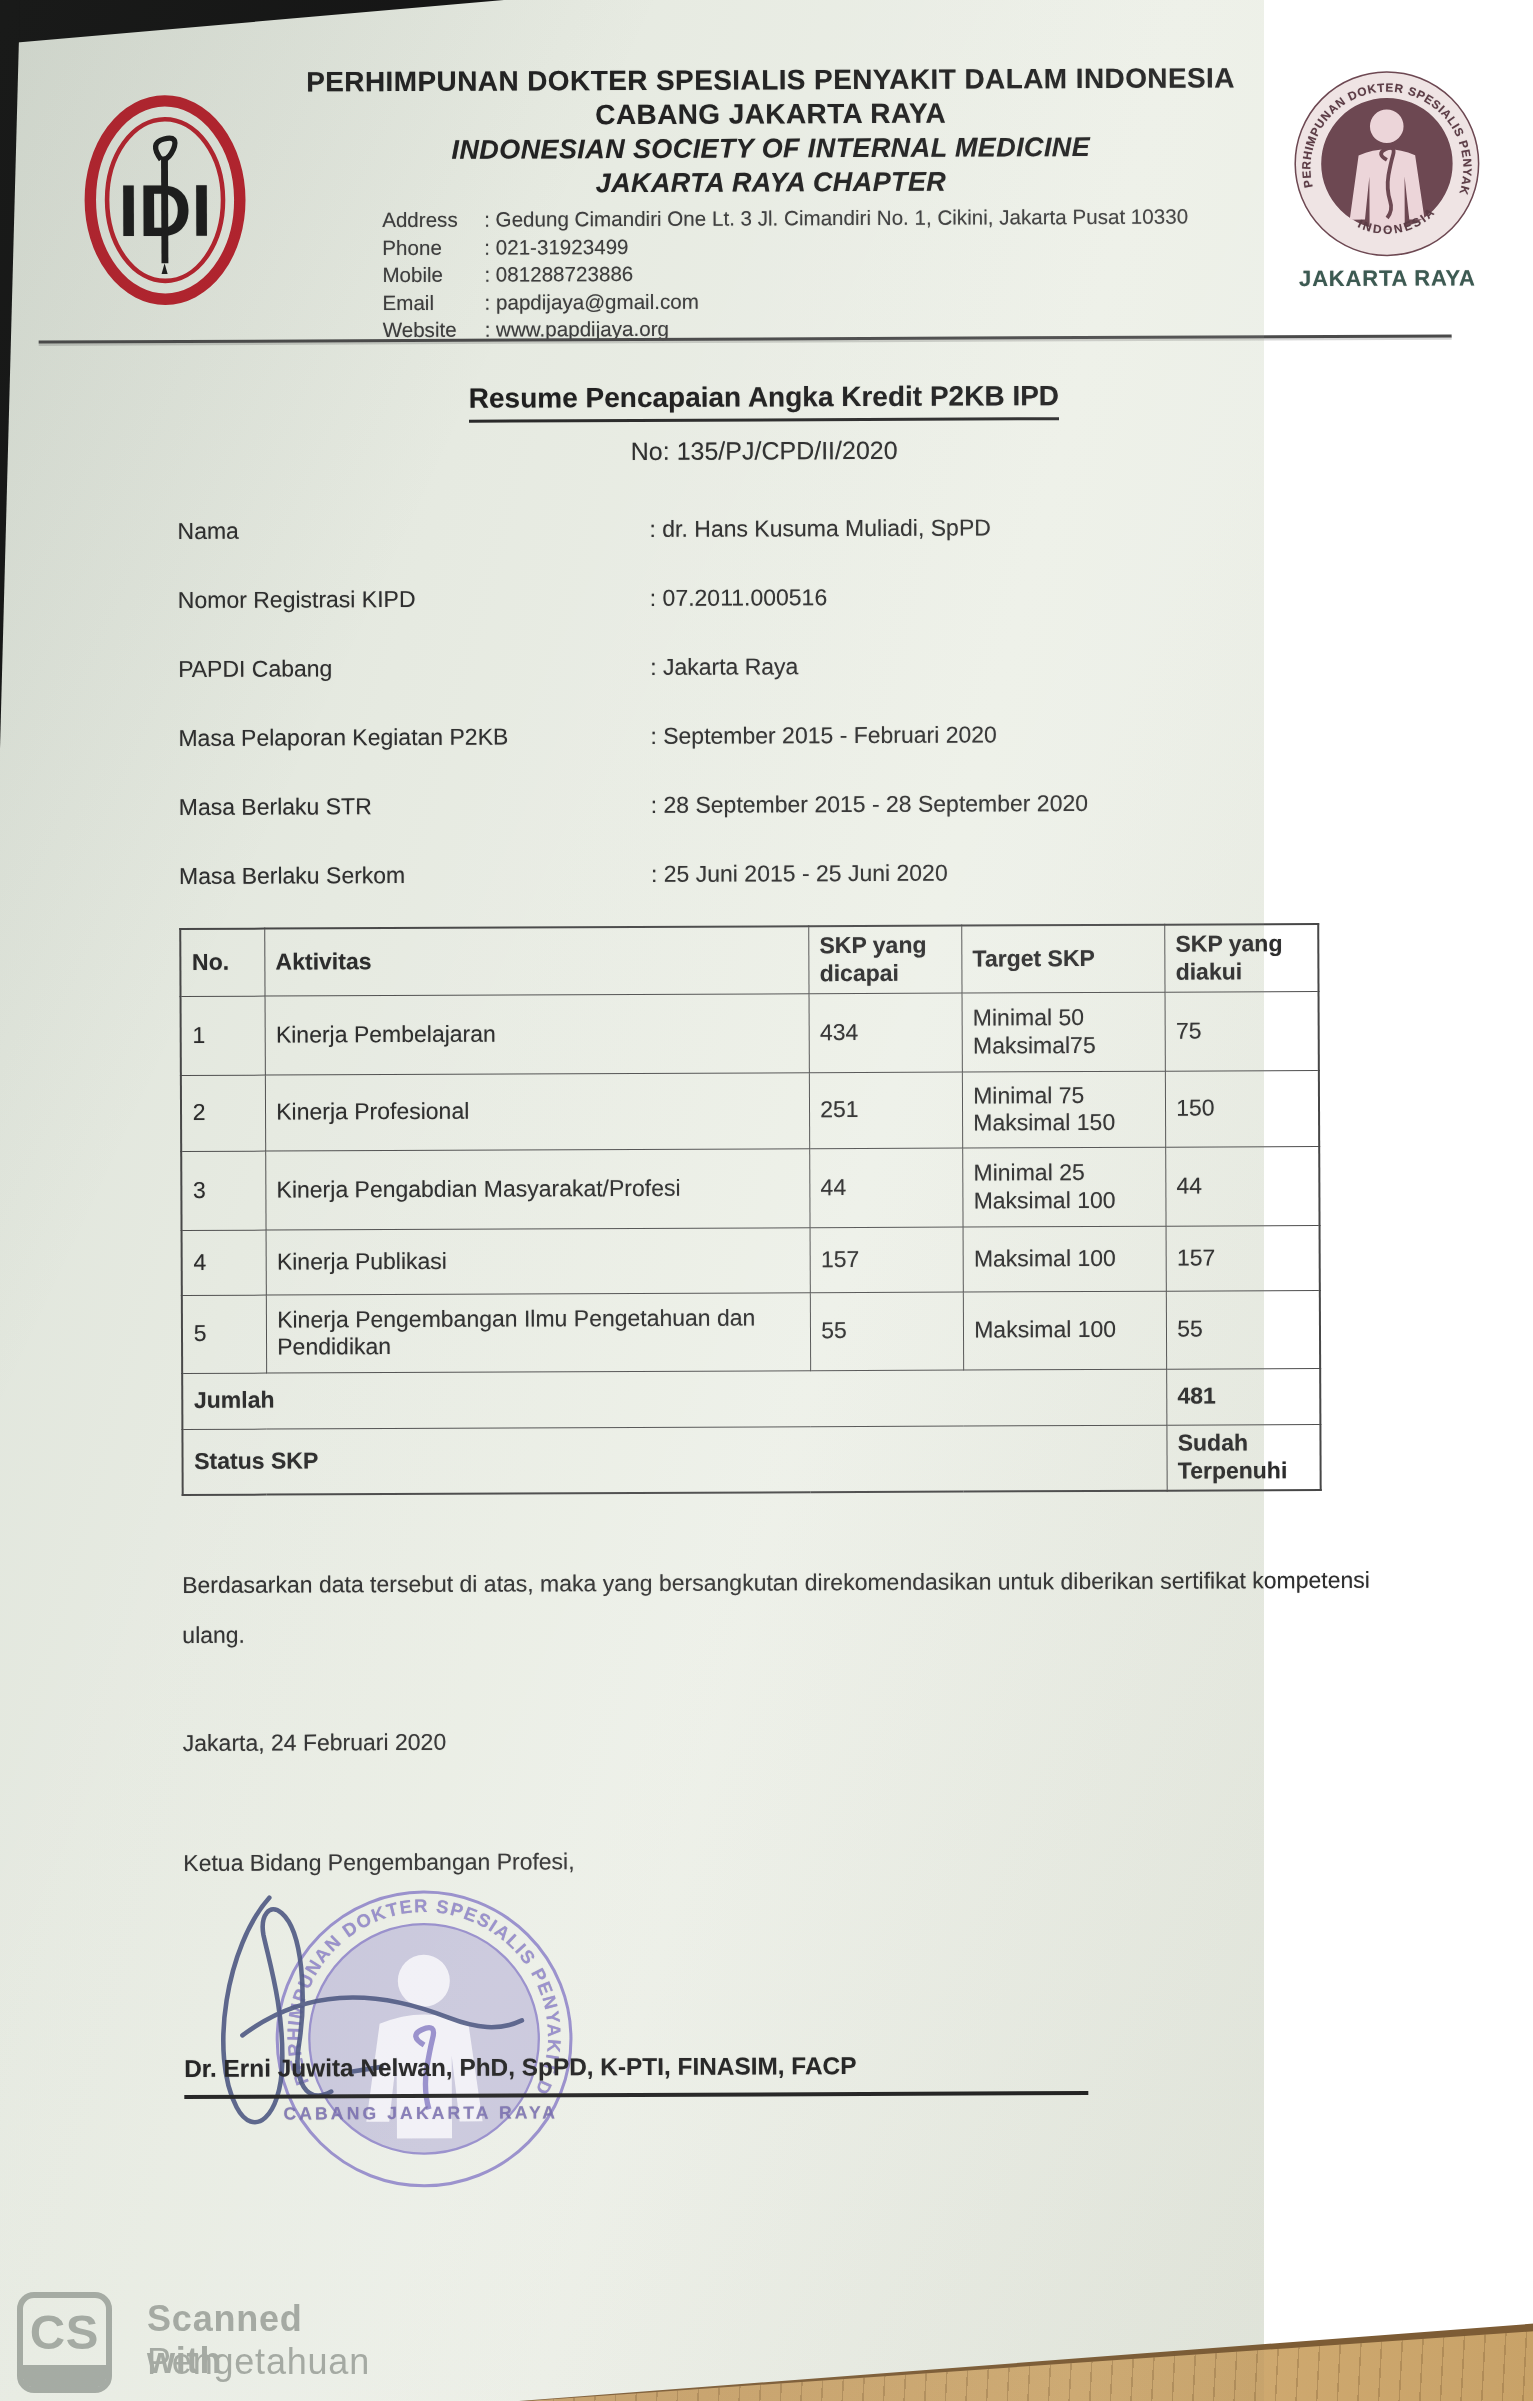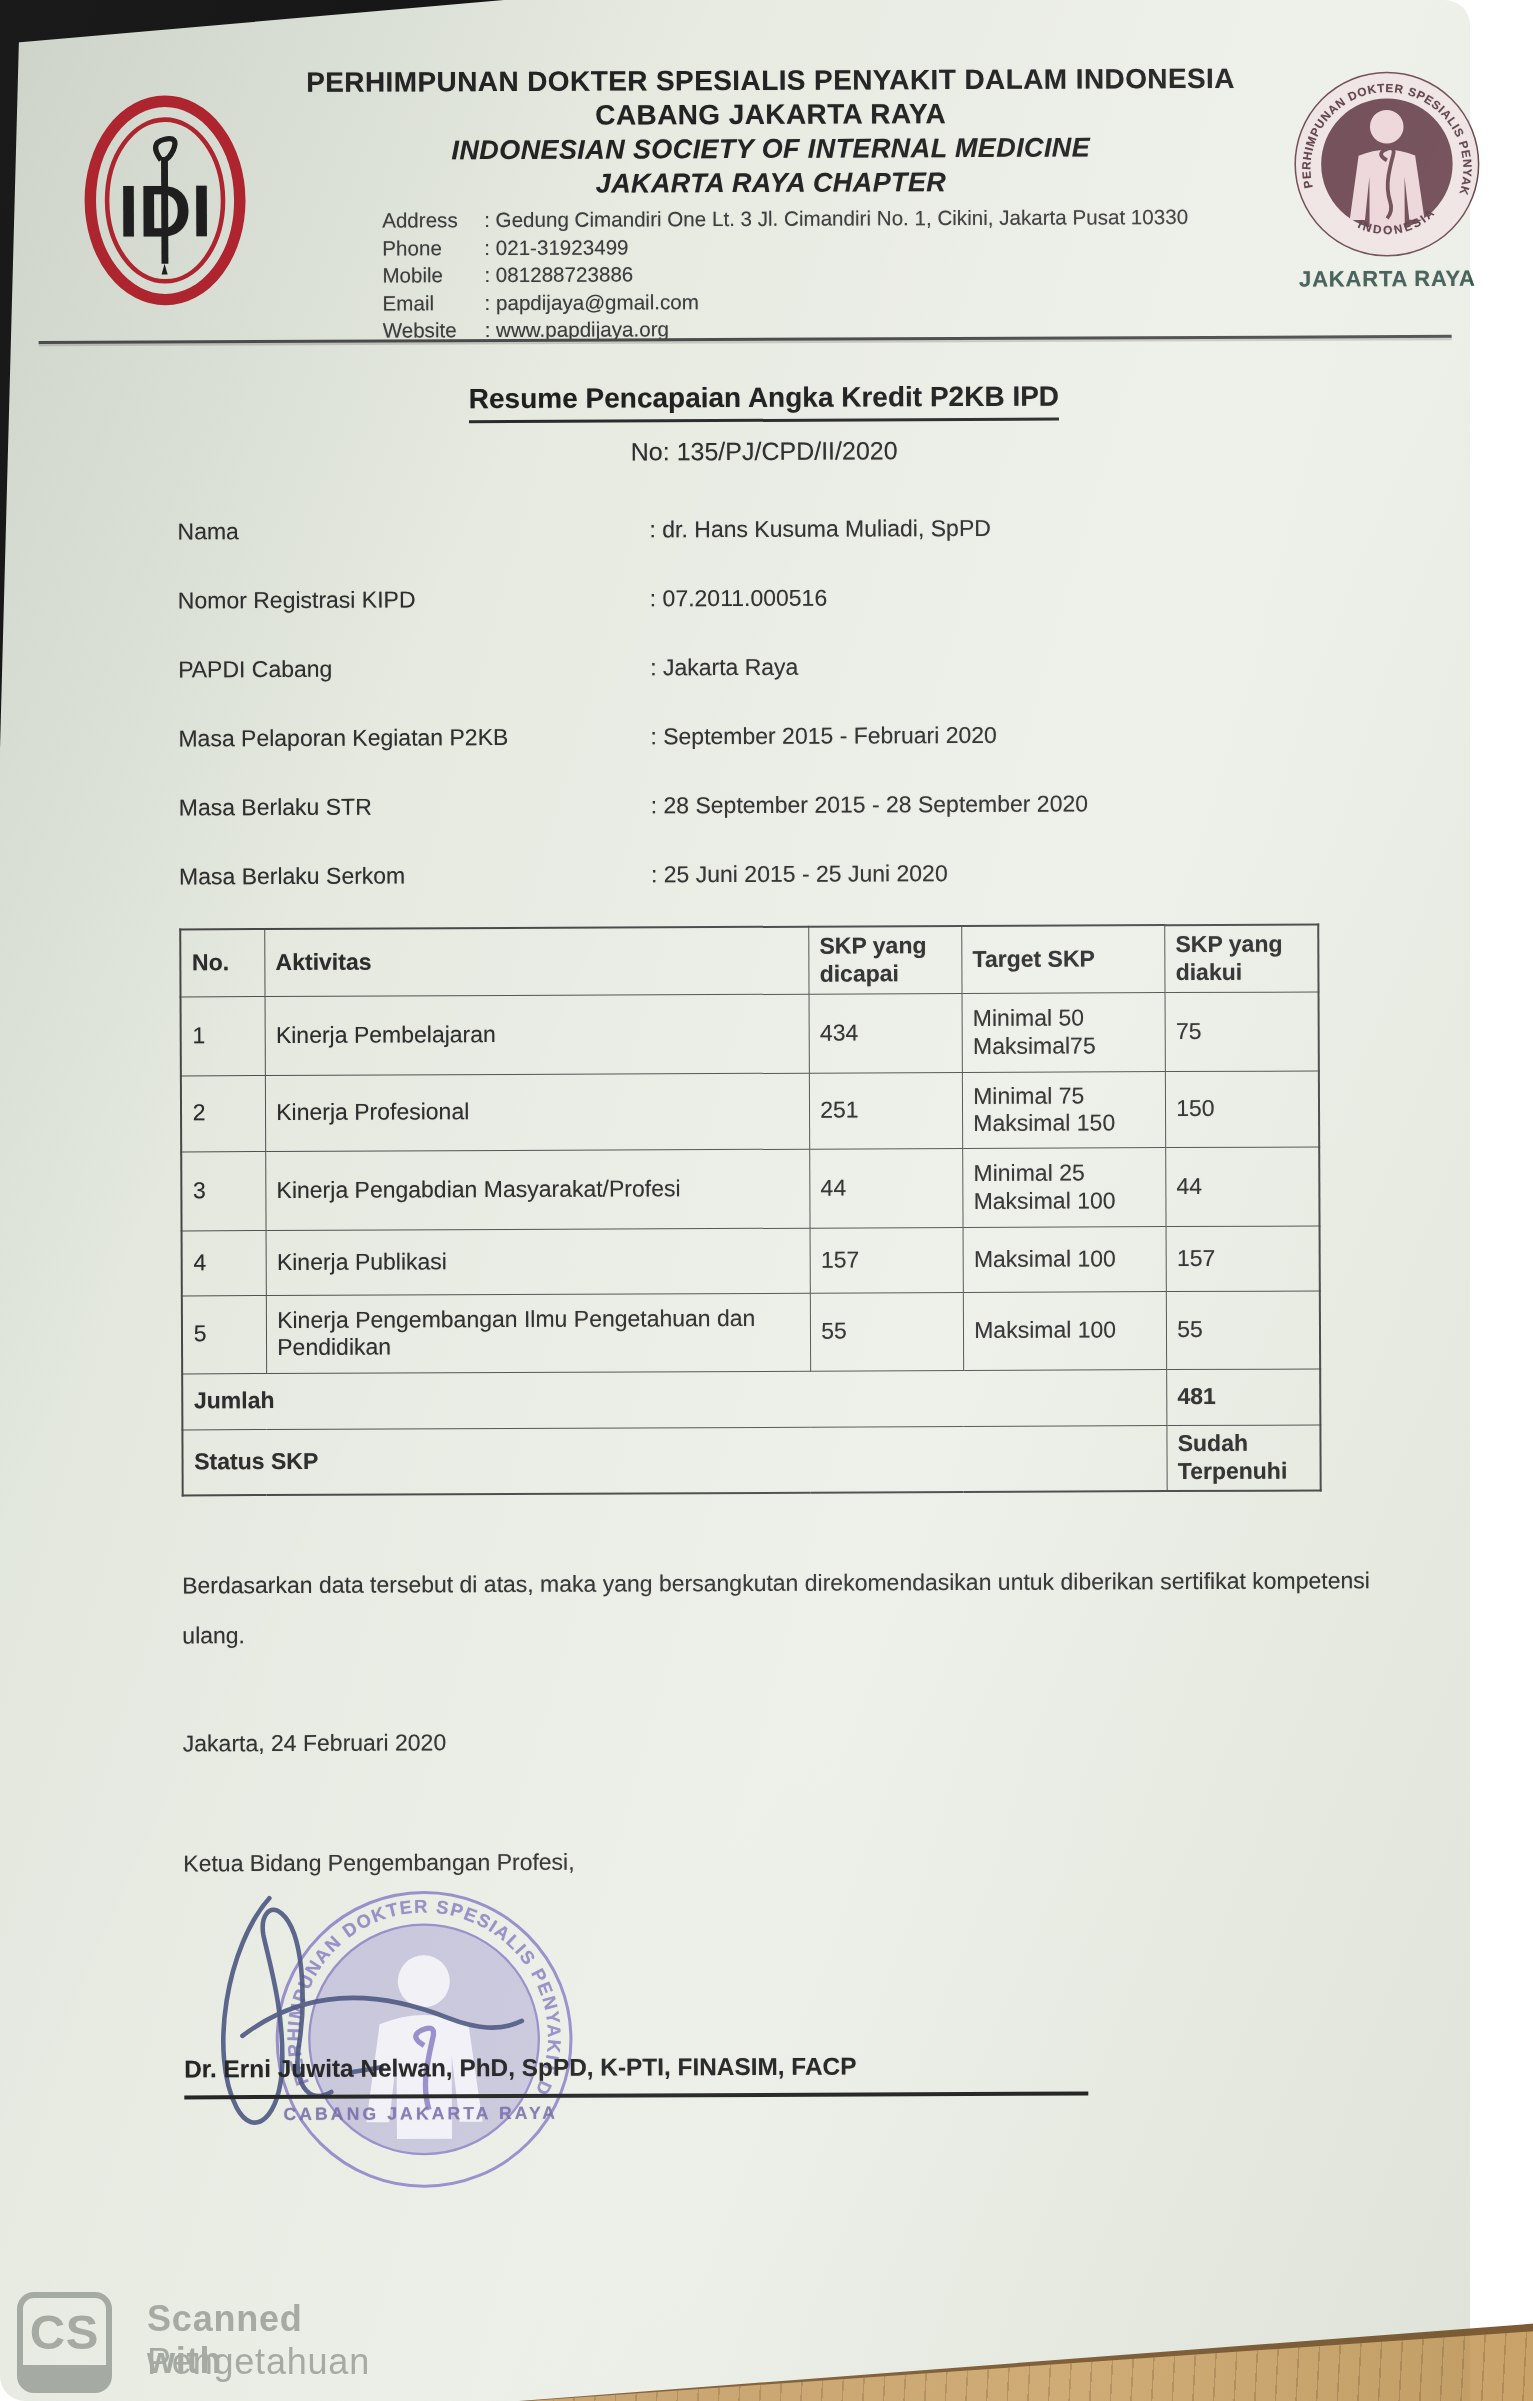--- a/index.html
+++ b/index.html
@@ -1,18 +1,18 @@
 <!DOCTYPE html>
 <html style="font-size:12.2px"><head>
 <meta charset="utf-8">
 <style>
   html,body{margin:0;padding:0;width:1534px;height:2401px;overflow:hidden;
     font-family:"Liberation Sans",sans-serif;}
-  #photo{position:absolute;inset:0;width:1470px;height:2401px;
-    background:linear-gradient(105deg,#dce2d8 0%,#e6eae1 30%,#edf0e8 62%,#e7ebe1 100%);border-radius:25px;}
+  #photo{position:absolute;inset:0;width:1264px;height:2401px;
+    background:linear-gradient(105deg,#dce2d8 0%,#e6eae1 30%,#edf0e8 62%,#e7ebe1 100%);}
   
   #grade{position:absolute;inset:0;z-index:40;pointer-events:none;
     background:linear-gradient(115deg,rgba(70,80,70,.10),rgba(0,0,0,0) 28%,rgba(255,255,255,.07) 60%,rgba(70,70,55,.05));}
   
   .wedge{position:absolute;background:#141414;z-index:2;}
   #wedge-top{left:0;top:0;width:504px;height:44px;clip-path:polygon(0 0,504px 0,0 44px);}
   #wedge-left{left:0;top:0;width:20px;height:749px;clip-path:polygon(0 0,20px 0,0 749px);}
   
   #sheet{position:absolute;inset:0;transform:rotate(-0.25deg);transform-origin:50% 46%;
     color:#2e2e2e;text-shadow:0 0 0.9px rgba(45,45,45,.38);z-index:10;}

